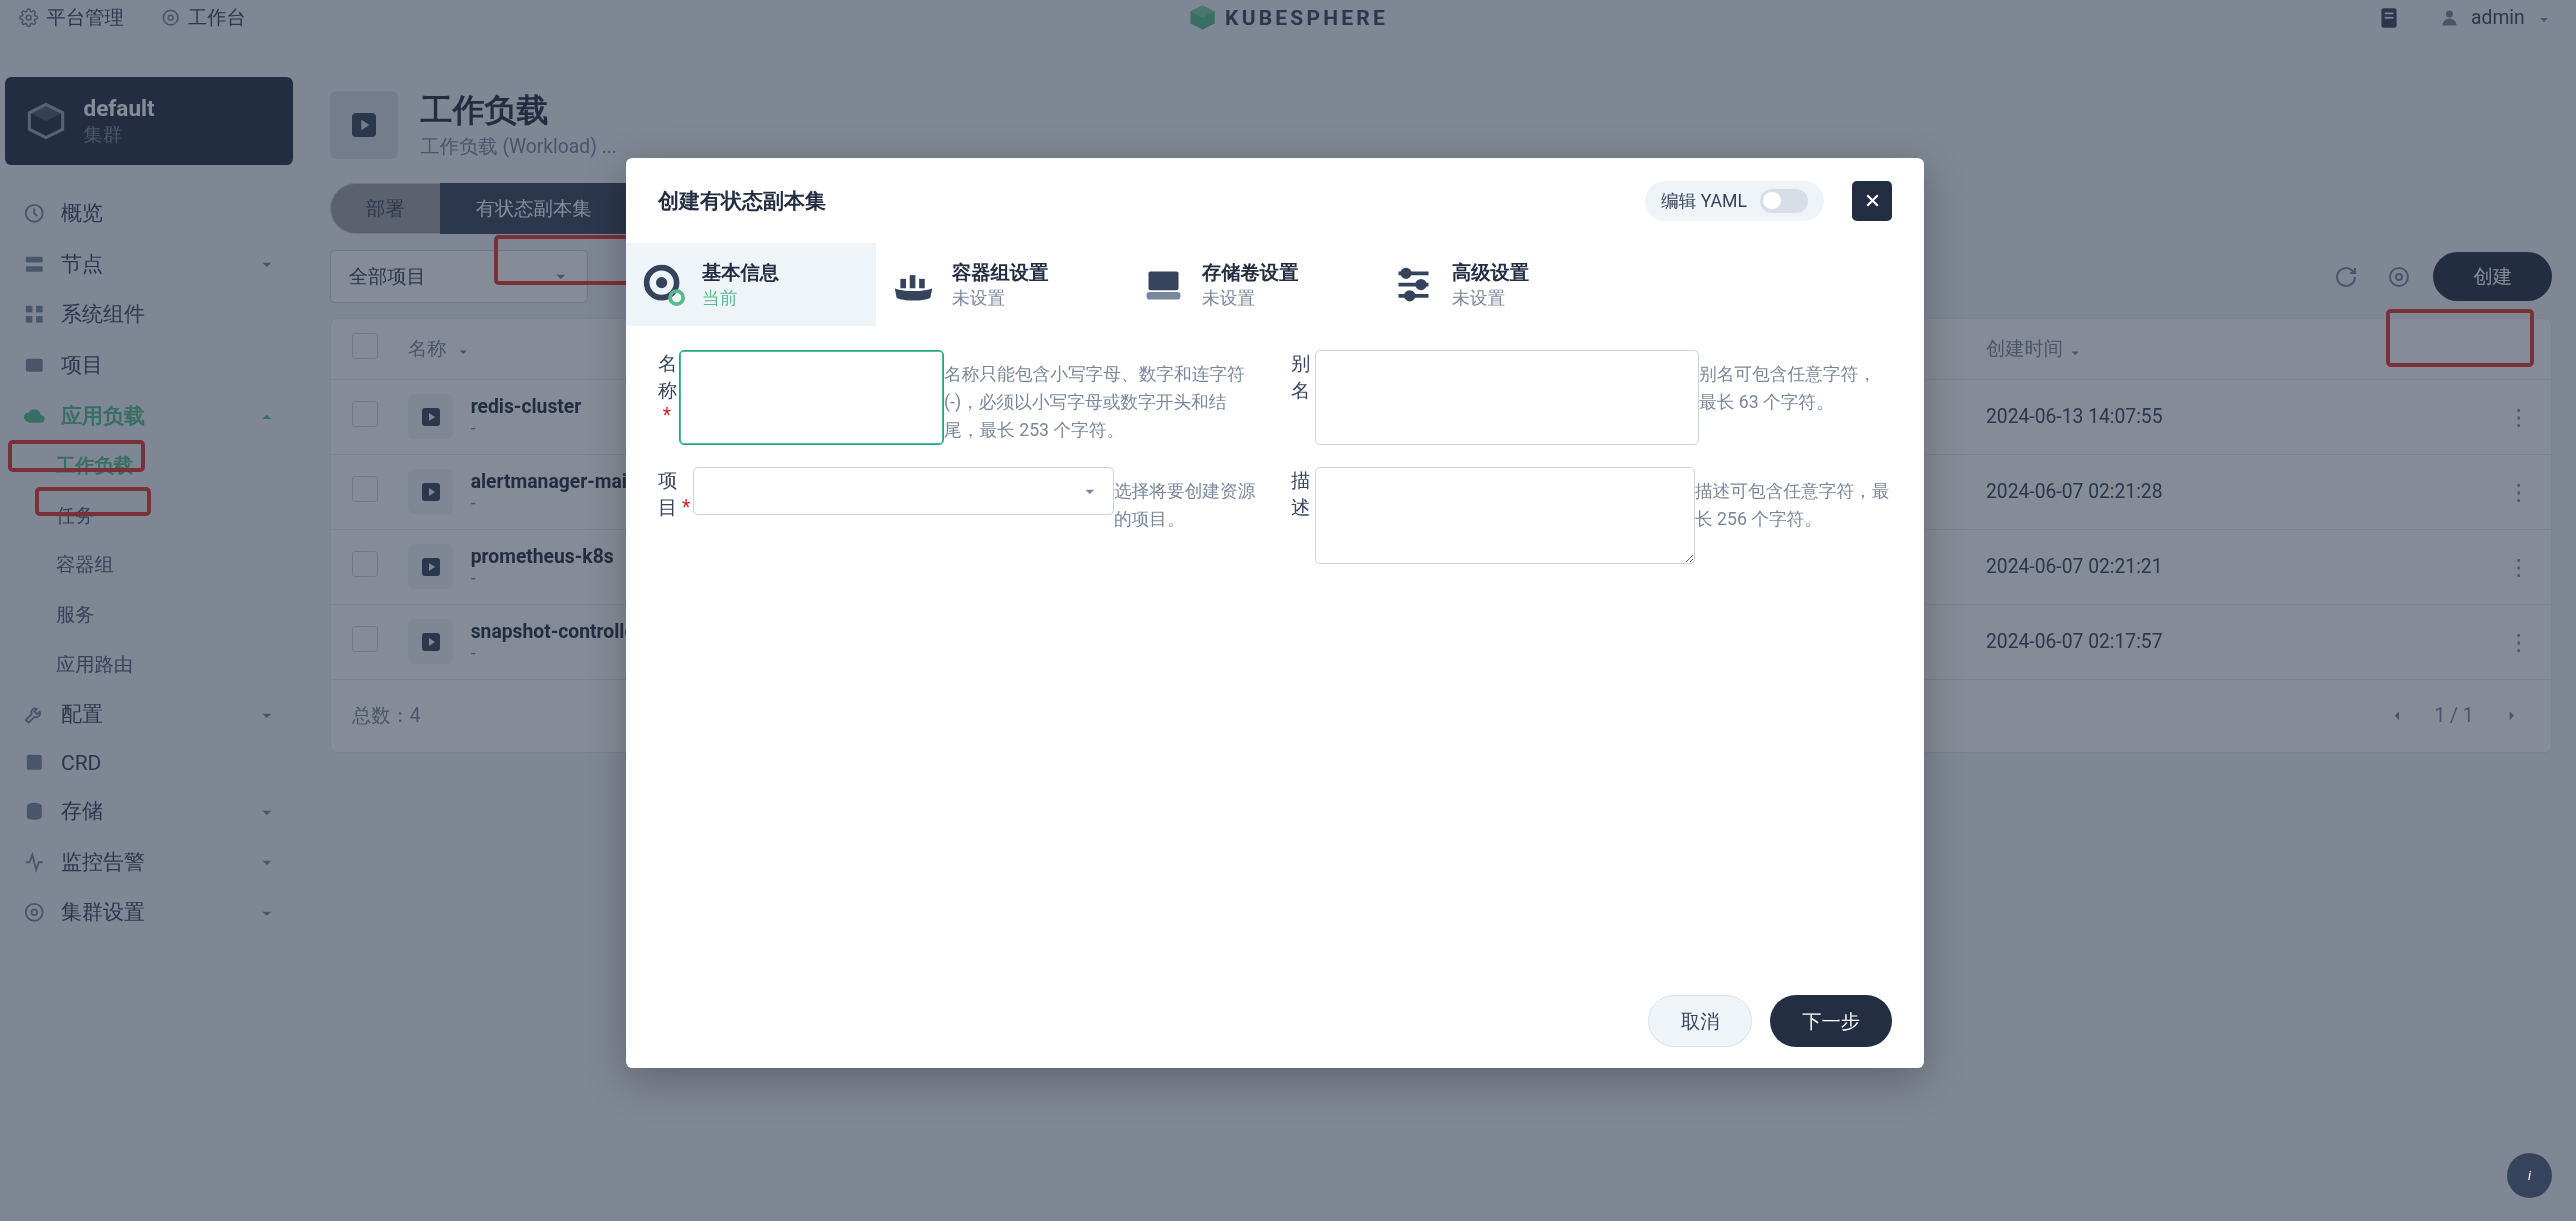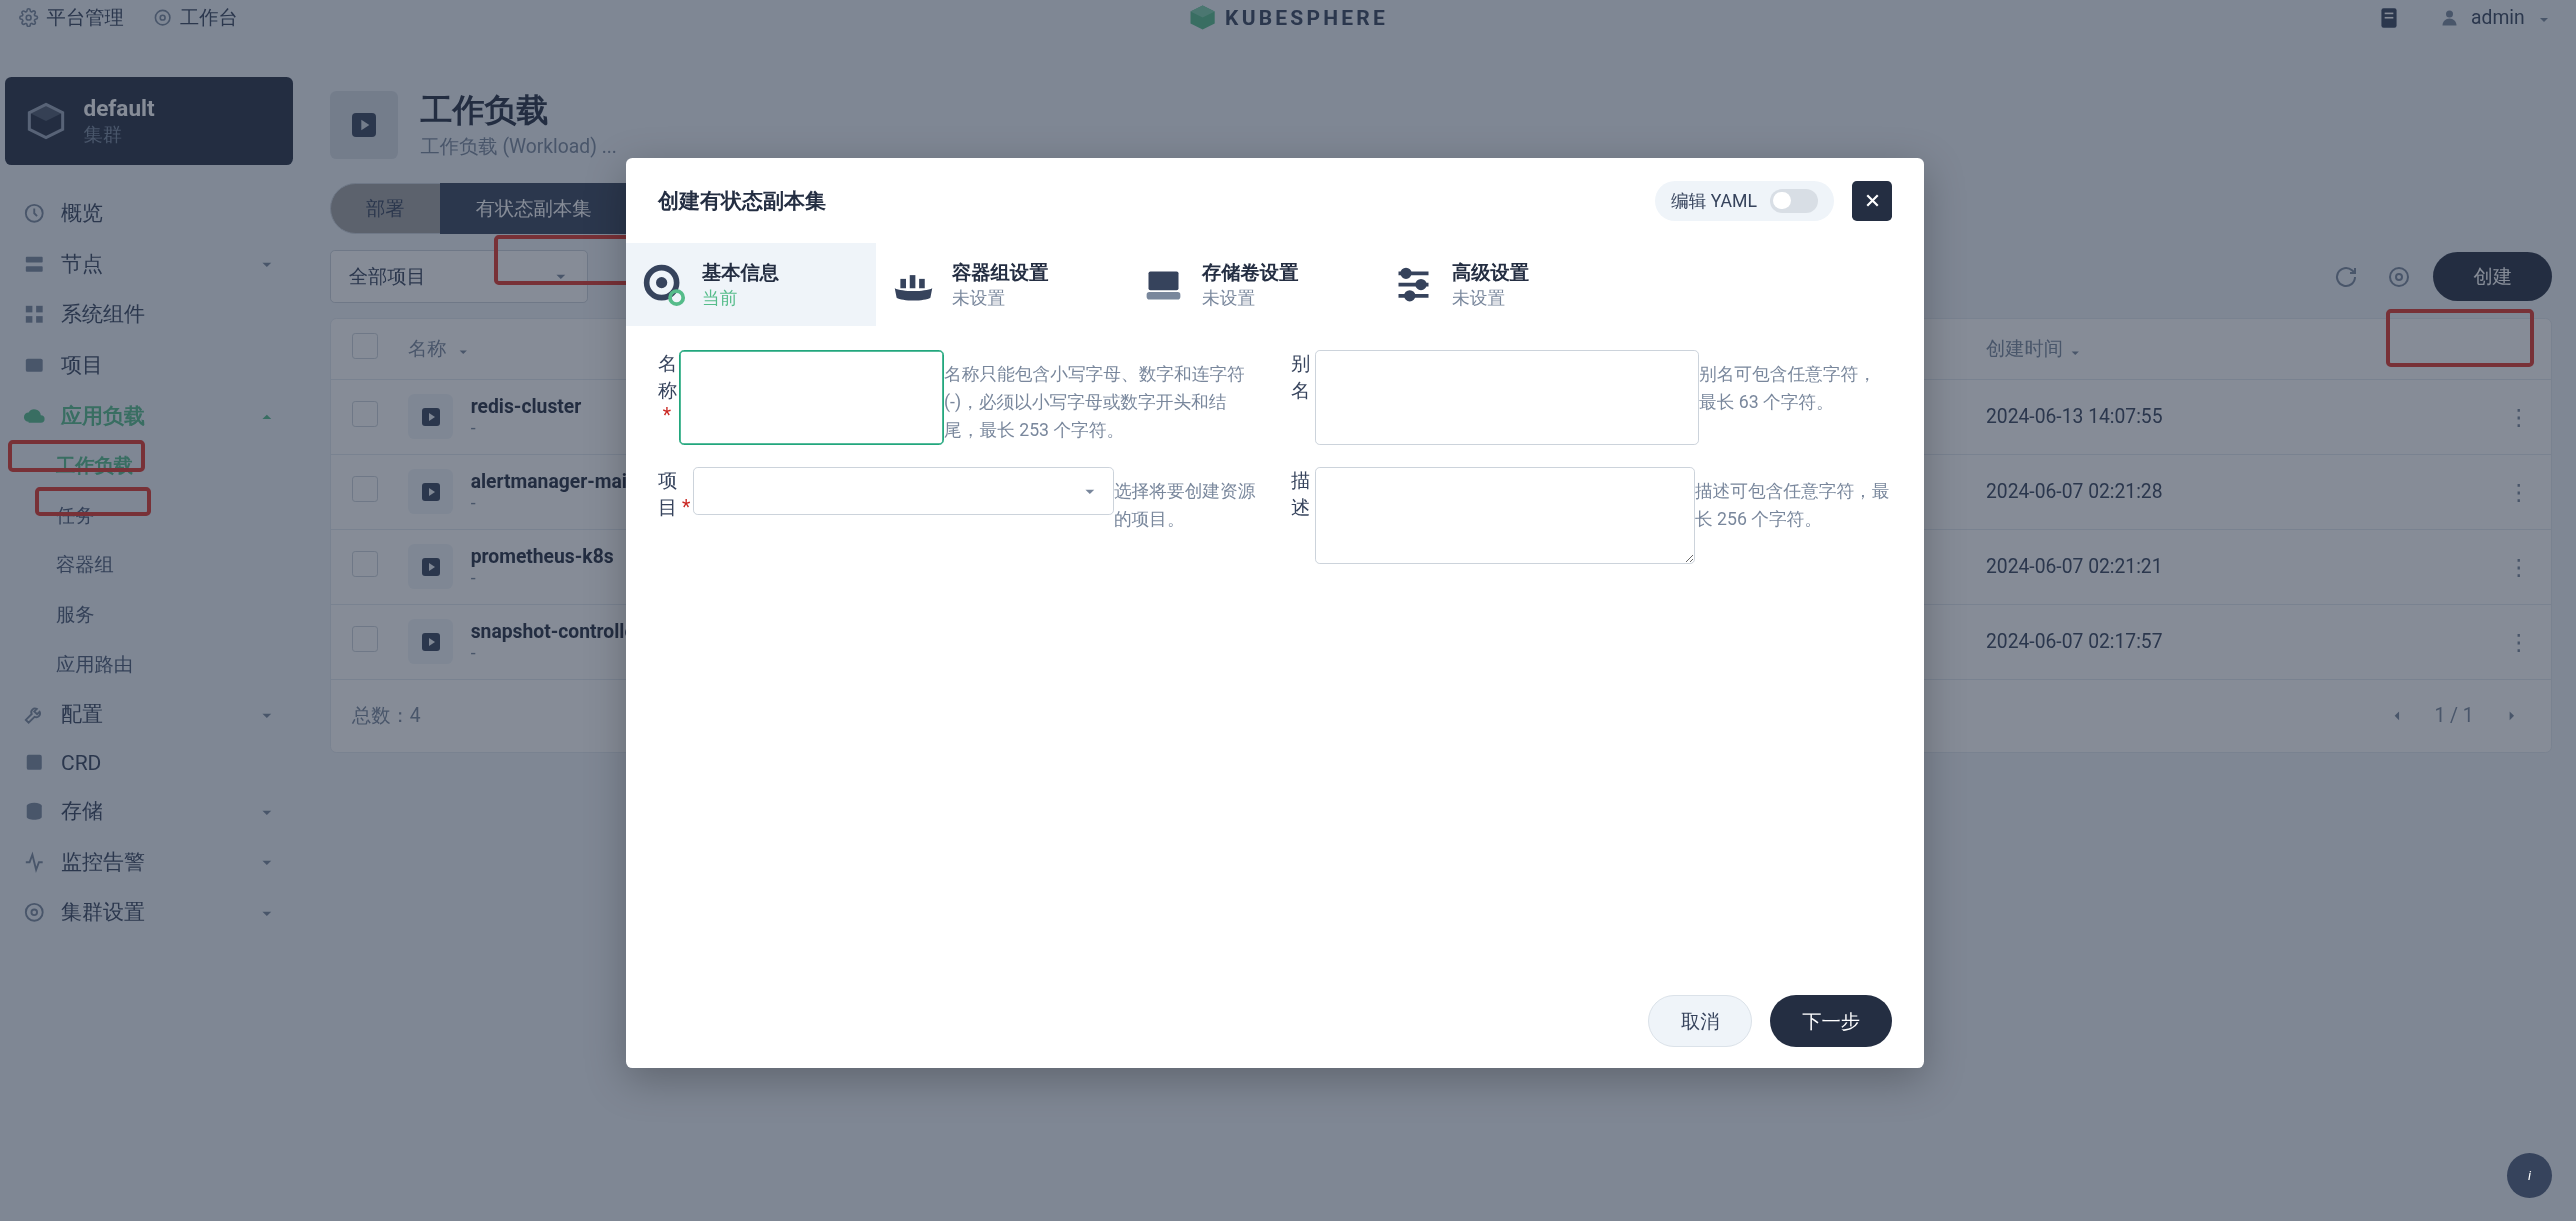--- a/index.html
+++ b/index.html
@@ -1,20 +1,20 @@
 <!DOCTYPE html>
 <html style="font-size:13px"><head>
 <meta charset="utf-8">
 <style>
 * { margin:0; padding:0; box-sizing:border-box; font-family:-apple-system,BlinkMacSystemFont,"Segoe UI",Roboto,sans-serif; }
 body { width:2576px; height:1222px; background:#eff4f9; transform-origin:top left; overflow:hidden; position:relative; }
 
 
 .topbar { height:35px; background:#eff4f9; display:flex; align-items:center; padding:0 19.3px; font-size:19.3px; color:#36435c; }
-.topbar-left { display:flex; align-items:center; gap:29px; }
+.topbar-left { display:flex; align-items:center; gap:37px; }
 .topbar-link { display:flex; align-items:center; gap:8px; cursor:pointer; font-size:19.3px; }
 .topbar-link .ic { width:19.3px; height:19.3px; }
 .logo-wrap { position:absolute; left:50%; transform:translateX(-50%); display:flex; align-items:center; gap:8px; }
 .logo-wrap svg { width:29px; height:29px; }
 .logo-text { font-weight:700; letter-spacing:3.2px; color:#36435c; font-size:21px; }
 .topbar-right { position:absolute; right:24px; display:flex; align-items:center; gap:37px; }
 .userbox { display:flex; align-items:center; gap:11.3px; cursor:pointer; font-size:19.3px; }
 
 
 .sidebar { position:absolute; left:0; top:77px; width:298px; }
@@ -66,21 +66,21 @@
 .row-sub  { color:#79879c; font-size:17.7px; }
 
 .pager { display:flex; align-items:center; padding:17.7px 21px; font-size:19.3px; color:#79879c; }
 .pager-right { margin-left:auto; display:flex; align-items:center; gap:19.3px; }
 
 
 .mask { position:absolute; inset:0; background:rgba(35,45,65,0.55); }
 .modal { position:absolute; left:626px; top:158px; width:1298px; height:910px; background:#fff; border-radius:6.4px; box-shadow:0 11.3px 40px rgba(0,0,0,.25); display:flex; flex-direction:column; }
 .modal-head { display:flex; align-items:center; padding:22.5px 32px; }
 .modal-title { font-weight:700; font-size:21px; color:#242e42; }
-.modal-head-right { margin-left:auto; display:flex; align-items:flex-end; gap:18px; }
+.modal-head-right { margin-left:auto; display:flex; align-items:flex-end; gap:28px; }
 .yaml-toggle { display:flex; align-items:center; gap:13px; background:#eff4f9; border-radius:27px; padding:8px 16px; cursor:pointer; font-size:17.7px; color:#36435c; }
 .switch { width:48px; height:24px; background:#d8dee5; border-radius:24px; position:relative; }
 .switch::after { content:""; position:absolute; left:3.2px; top:3.2px; width:17.7px; height:17.7px; background:#fff; border-radius:50%; }
 .close-btn { width:40px; height:40px; background:#242e42; border-radius:4.8px; display:flex; align-items:center; justify-content:center; cursor:pointer; }
 
 .steps { display:flex; }
 .step { flex:0 0 250px; display:flex; align-items:center; gap:16px; padding:16px 15px; background:#fff; }
 .step.active { background:#eff4f9; }
 .step-icon { width:45px; height:45px; display:flex; align-items:center; justify-content:center; }
 .step-title { font-weight:700; font-size:19.3px; color:#242e42; }

